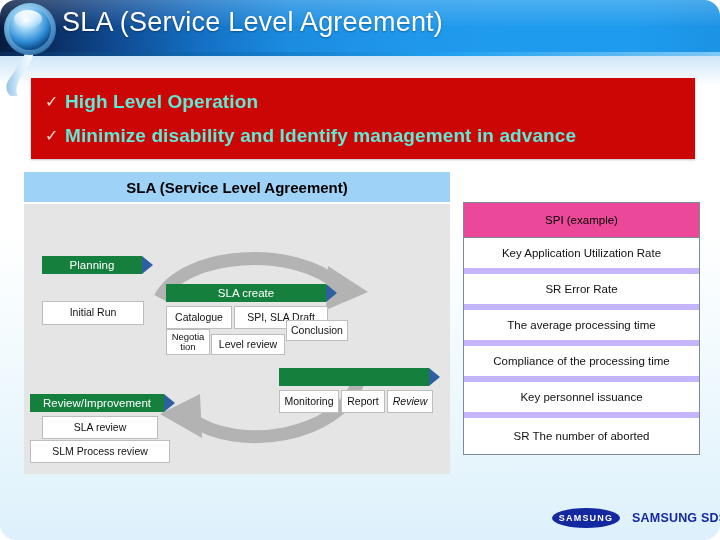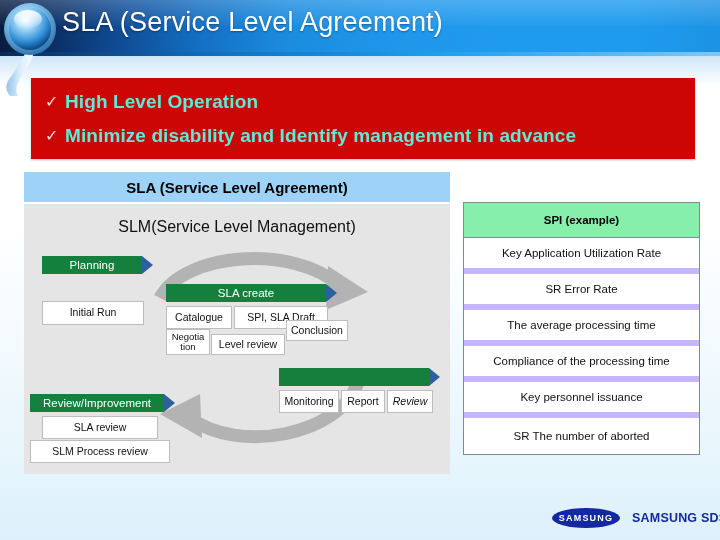--- a/index.html
+++ b/index.html
@@ -10,20 +10,21 @@
     width: 720px; height: 540px;
     overflow: hidden;
     font-family: "Liberation Sans", sans-serif;
     background: #ffffff;
   }
   #slide {
     position: relative;
     width: 720px; height: 540px;
     background: linear-gradient(180deg, #ffffff 0%, #ffffff 42%, #f4fbfe 62%, #e6f5fc 86%, #ddf0fb 100%);
     overflow: hidden;
+    border-radius: 16px;
   }
 
   
   .hdr-bar {
     position: absolute;
     left: 0; top: 0; width: 720px; height: 52px;
     background: linear-gradient(90deg,
         #071c3f 0%, #0a2b5e 6%, #0f4a92 16%, #1470c4 28%,
         #1b8ce0 40%, #1f96ea 54%, #1f9bee 70%, #1e9bee 88%, #1c93e4 100%);
   }
@@ -158,24 +159,24 @@
   .spi {
     position: absolute;
     left: 463px; top: 202px;
     width: 237px;
     border: 1px solid #7d8b99;
     background: #ffffff;
     box-sizing: border-box;
   }
   .spi-head {
     height: 35px;
-    background: #86efac;
+    background: #ec4899;
     color: #000000;
     font-size: 11.5px;
-    font-weight: bold;
+    font-weight: normal;
     display: flex; align-items: center; justify-content: center;
     border-bottom: 1px solid #7d8b99;
     box-sizing: border-box;
   }
   .spi-row {
     height: 36px;
     color: #111111;
     font-size: 11.5px;
     display: flex; align-items: center; justify-content: center;
     text-align: center;
@@ -258,21 +259,20 @@
     <div class="bullet b1">
       <span class="chk">✓</span>
       <span class="btxt">Minimize disability and Identify management in advance</span>
     </div>
   </div>
 
   <div class="slm-banner">SLA (Service Level Agreement)</div>
 
   <div class="slm-body">
 
-    <div class="slm-title">SLM(Service Level Management)</div>
 
     <svg class="circle-arrow" viewBox="0 0 248 216">
       <g fill="none" stroke="#b3b3b3" stroke-width="13" stroke-linecap="butt">
         <path d="M16 56 C40 10 150 2 196 44"></path>
         <path d="M214 140 C196 194 94 212 46 176"></path>
       </g>
       <polygon points="184,24 224,50 182,68" fill="#b3b3b3"></polygon>
       <polygon points="58,196 16,172 56,152" fill="#b3b3b3"></polygon>
     </svg>
 

